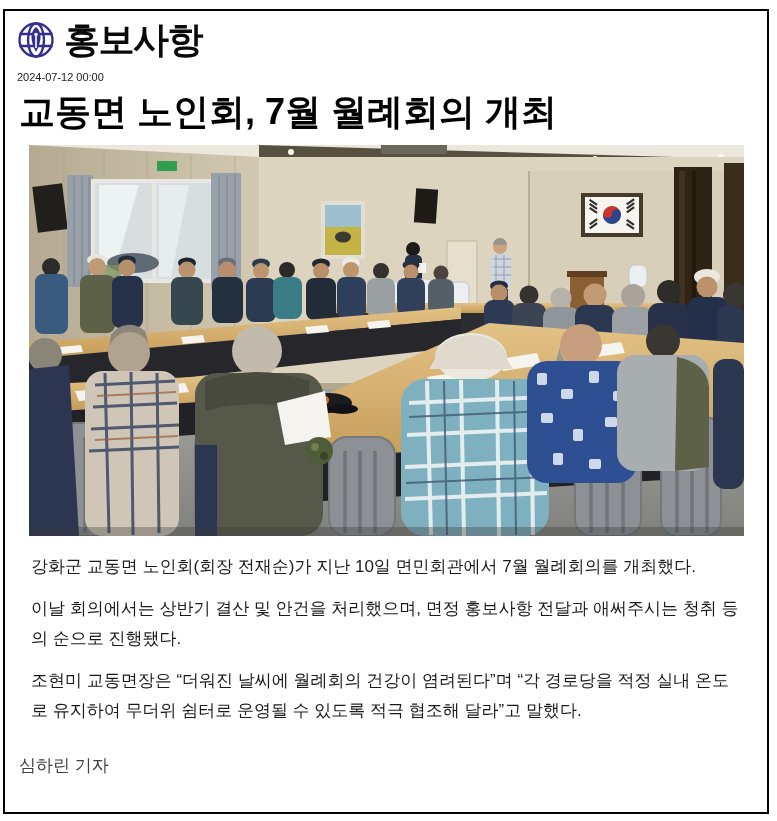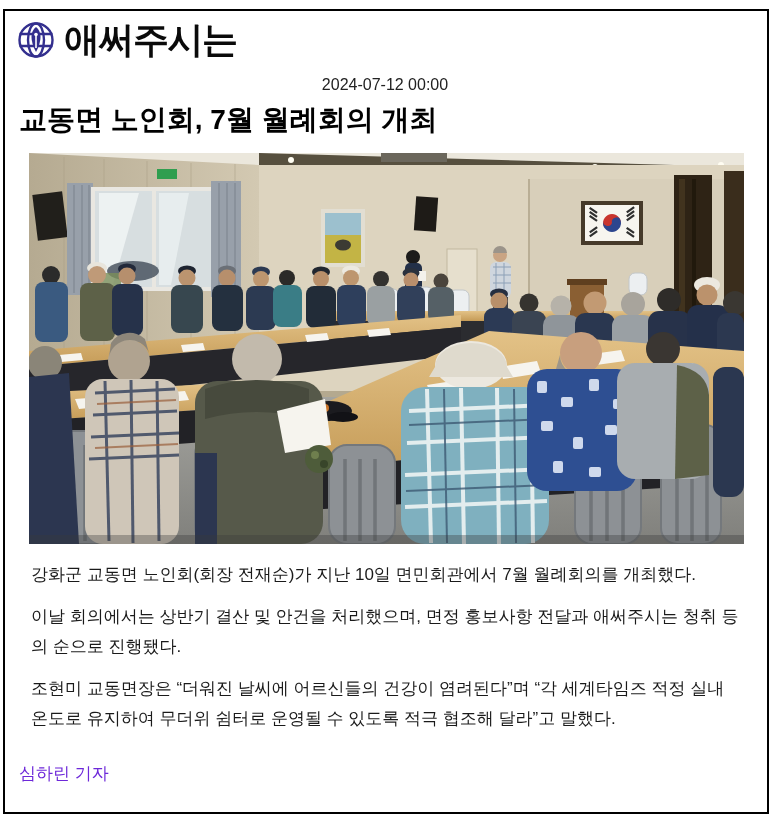--- a/index.html
+++ b/index.html
@@ -8,48 +8,48 @@
     font-family:"Liberation Sans","DejaVu Sans",sans-serif;color:#1a1a1a;
   }
   .frame{
     position:absolute;left:3px;top:9px;width:766px;height:805px;
     border:2px solid #000;box-sizing:border-box;background:#fff;
     padding:8px 12px;overflow:hidden;
   }
   .masthead{display:flex;align-items:center;gap:9px;height:42px;cursor:pointer;}
   .logo-icon{width:38px;height:38px;flex:0 0 auto;}
   .brand{font-size:36px;font-weight:900;letter-spacing:-1.5px;color:#0a0a0a;line-height:1;}
-  .date-row{text-align:center;font-size:16px;color:#222;line-height:16px;margin-top:16px;padding-right:2px;}
-  .headline{font-size:28px;font-weight:800;color:#000;line-height:34px;margin:10px 0 0 2px;}
+  .date-row{text-align:left;font-size:11px;color:#222;line-height:16px;margin-top:8px;padding-right:2px;}
+  .headline{font-size:36px;font-weight:800;color:#000;line-height:34px;margin:10px 0 0 2px;}
   .photo-wrap{width:715px;height:391px;margin:16px auto 0 auto;overflow:hidden;background:#cfc5ae;}
   .photo-wrap svg{display:block;}
   .article-body{margin-top:16px;padding:0 2px;font-size:17px;line-height:30px;color:#1a1a1a;word-break:break-all;}
   .article-body p{margin:12px;}
-  .byline{margin-top:28px;font-size:17px;line-height:24px;color:#6d28d9;padding:0 2px;}
+  .byline{margin-top:28px;font-size:17px;line-height:24px;color:#404040;padding:0 2px;}
 </style>
 </head>
 <body>
 
 <div class="frame">
 
   <div class="masthead">
     <span class="logo-icon">
       <svg viewBox="0 0 38 38" width="38" height="38">
         <g fill="none" stroke-width="2.4" stroke="#332f8e">
           <circle cx="19" cy="19" r="16.5"></circle>
           <ellipse cx="19" cy="19" rx="8" ry="16.5"></ellipse>
           <line x1="2.5" y1="13" x2="35.5" y2="13"></line>
           <line x1="2.5" y1="25" x2="35.5" y2="25"></line>
         </g>
         <path d="M19 6 C13.5 10 12.5 19 19 31 C25.5 19 24.5 10 19 6 Z" fill="#332f8e"></path>
         <line x1="19" y1="14" x2="19" y2="27" stroke="#ffffff" stroke-width="1.6"></line>
         <circle cx="19" cy="13.5" r="1.8" fill="#ffffff"></circle>
       </svg>
     </span>
-    <span class="brand">애써주시는</span>
+    <span class="brand">홍보사항</span>
   </div>
 
   <div class="date-row">2024-07-12 00:00</div>
 
   <h1 class="headline">교동면 노인회, 7월 월례회의 개최</h1>
 
   <div class="photo-wrap">
     <svg viewBox="0 0 715 391" width="715" height="391">
       <defs>
         <linearGradient id="wallL" x1="0" y1="0" x2="1" y2="0">
@@ -445,18 +445,18 @@
           </g>
       </g>
 
       <rect x="0" y="382" width="715" height="9" fill="#3a3a38" opacity="0.35"></rect>
     </svg>
   </div>
 
   <div class="article-body">
     <p>강화군 교동면 노인회(회장 전재순)가 지난 10일 면민회관에서 7월 월례회의를 개최했다.</p>
     <p>이날 회의에서는 상반기 결산 및 안건을 처리했으며, 면정 홍보사항 전달과 애써주시는 청취 등의 순으로 진행됐다.</p>
-    <p>조현미 교동면장은 “더워진 날씨에 어르신들의 건강이 염려된다”며 “각 세계타임즈 적정 실내 온도로 유지하여 무더위 쉼터로 운영될 수 있도록 적극 협조해 달라”고 말했다.</p>
+    <p>조현미 교동면장은 “더워진 날씨에 월례회의 건강이 염려된다”며 “각 경로당을 적정 실내 온도로 유지하여 무더위 쉼터로 운영될 수 있도록 적극 협조해 달라”고 말했다.</p>
   </div>
 
   <div class="byline">심하린 기자</div>
 
 </div>
 
 </body></html>

